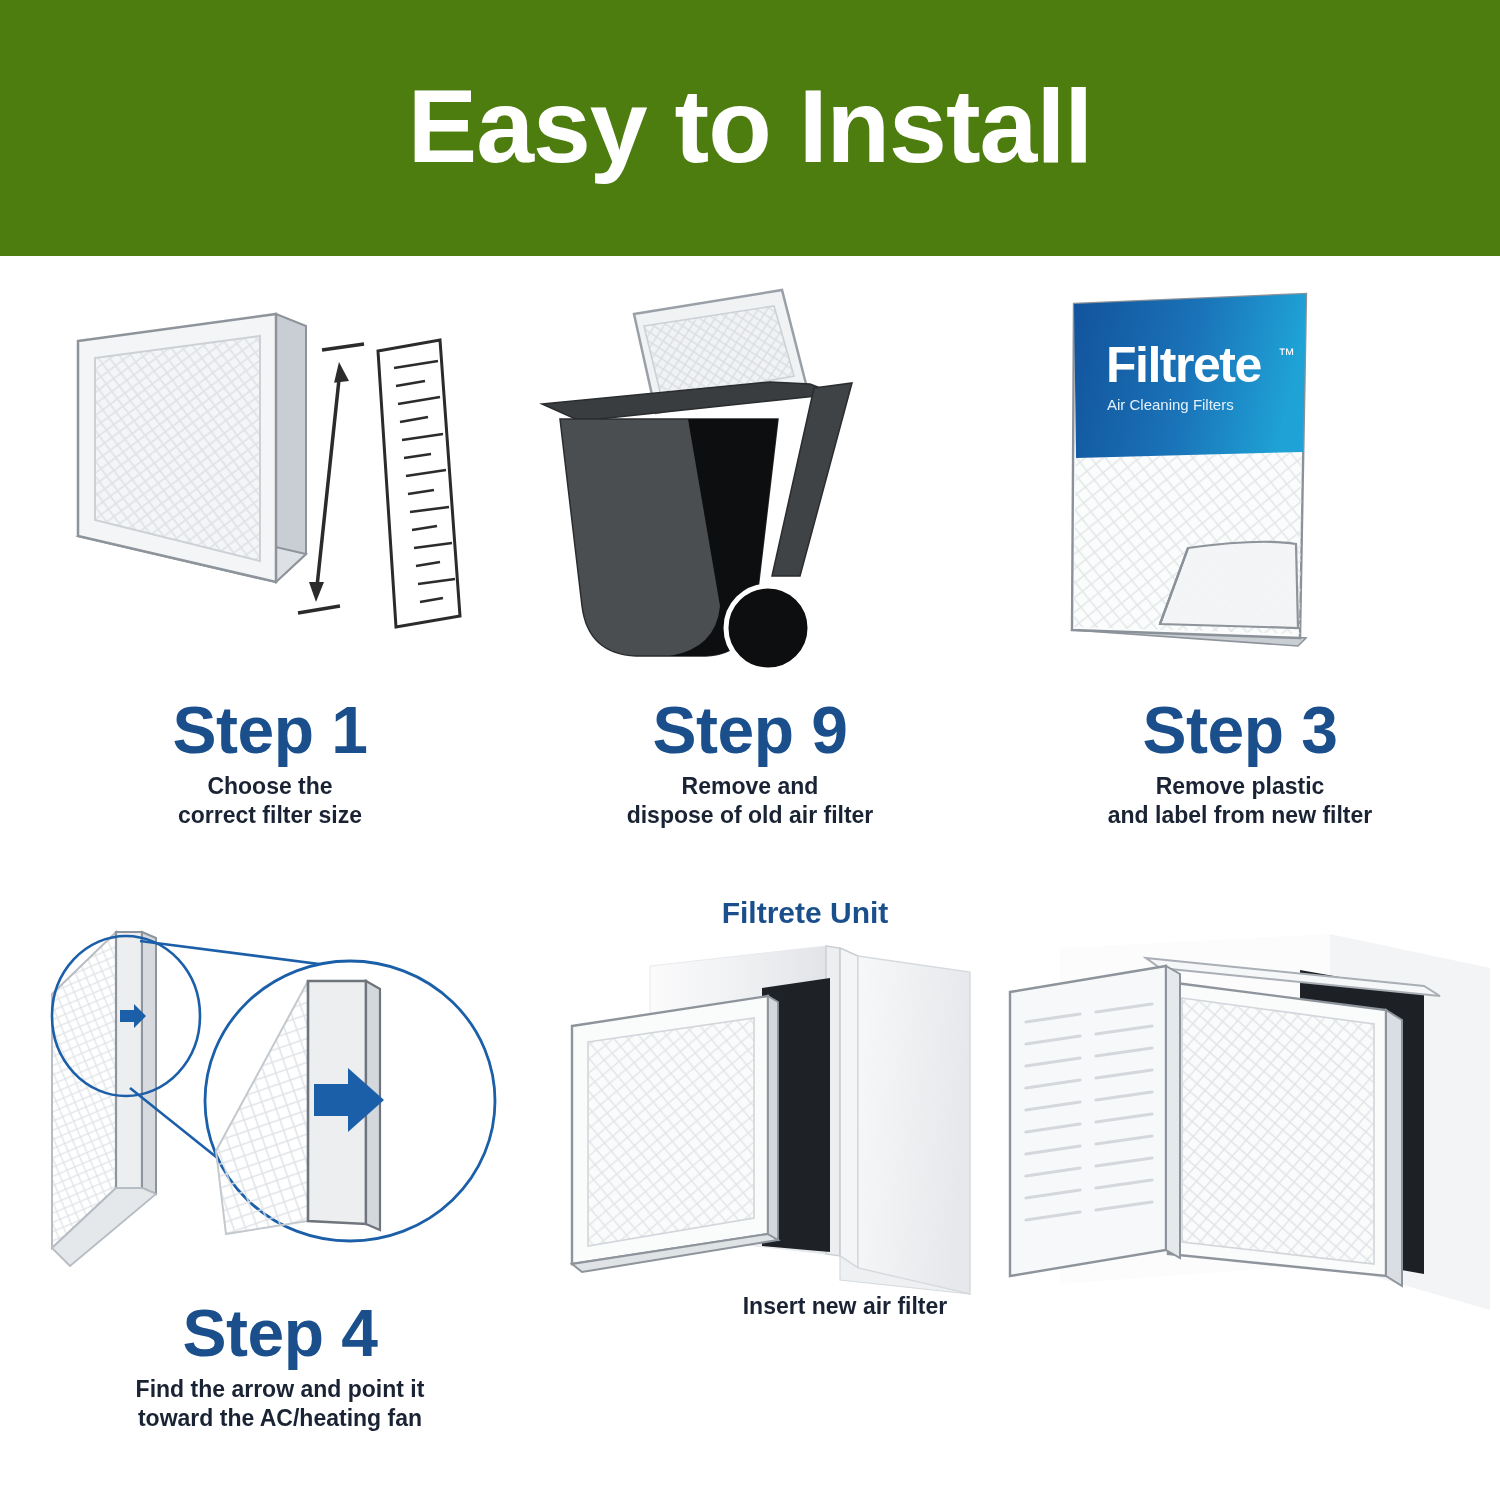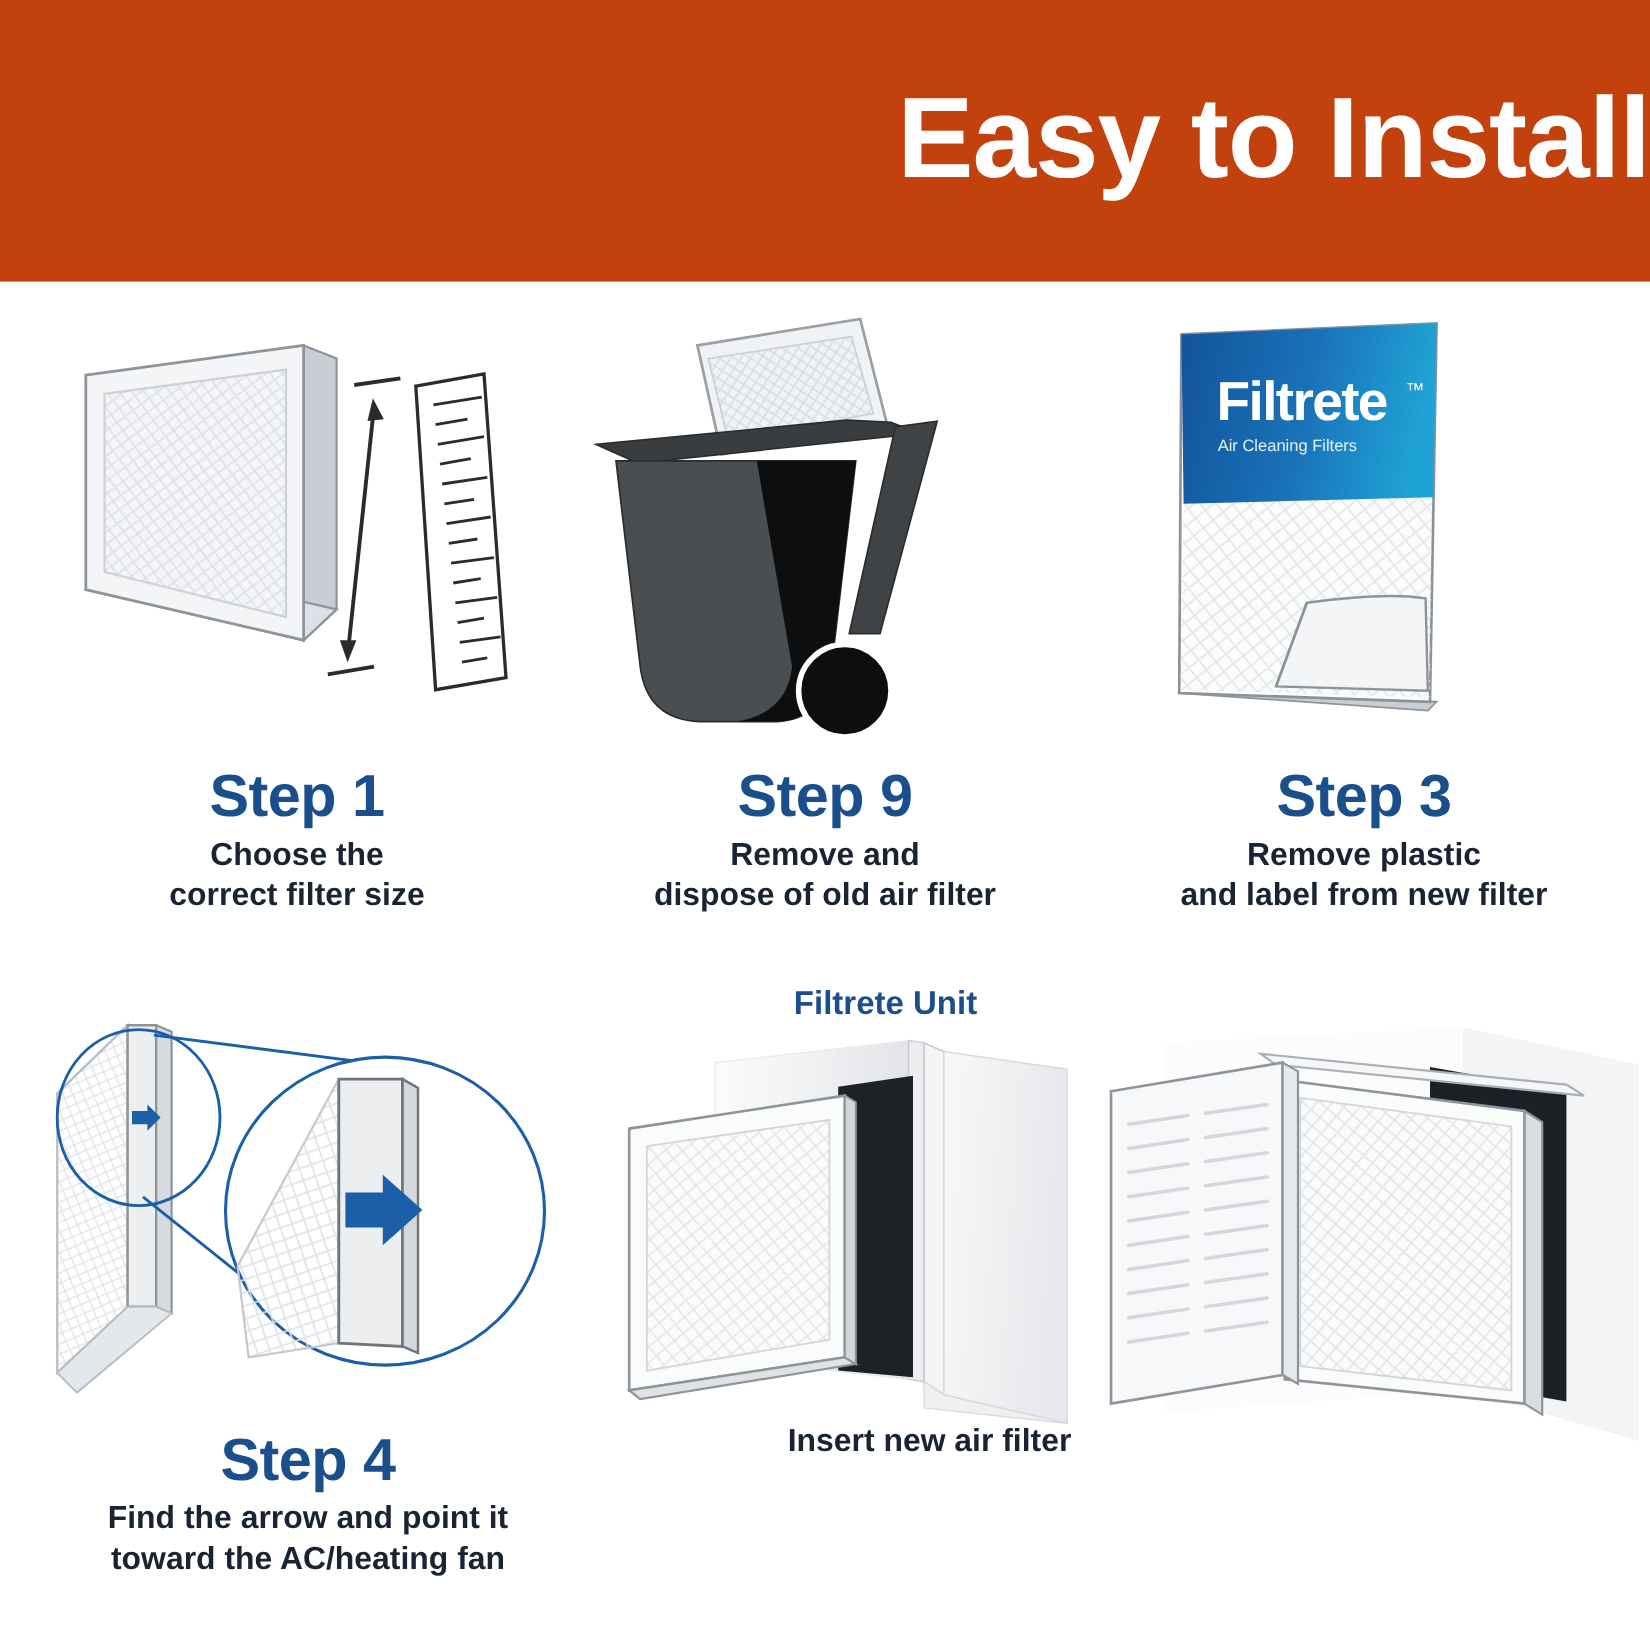--- a/index.html
+++ b/index.html
@@ -14,24 +14,24 @@
     overflow: hidden;
     position: relative;
   }
 
   
   #header-banner {
     position: absolute;
     left: 0; top: 0;
     width: 1500px;
     height: 256px;
-    background: #c2410c;
+    background: #4d7c0f;
     display: flex;
     align-items: center;
-    justify-content: flex-end;
+    justify-content: center;
   }
   #header-title {
     color: #ffffff;
     font-size: 104px;
     font-weight: bold;
     letter-spacing: -1px;
     line-height: 1;
     margin-top: -4px;
   }
 
@@ -48,28 +48,28 @@
   }
   .art {
     position: relative;
     width: 100%;
   }
   .step-caption {
     text-align: center;
   }
   .step-title {
     color: #1b4f8c;
-    font-size: 54px;
+    font-size: 66px;
     font-weight: bold;
     line-height: 1.06;
     letter-spacing: -0.5px;
   }
   .step-desc {
     color: #1a2333;
-    font-size: 29px;
+    font-size: 23px;
     font-weight: bold;
     line-height: 1.27;
     margin-top: 6px;
     white-space: pre-line;
   }
   .unit-label {
     color: #1b4f8c;
     font-size: 30px;
     font-weight: bold;
     text-align: center;

